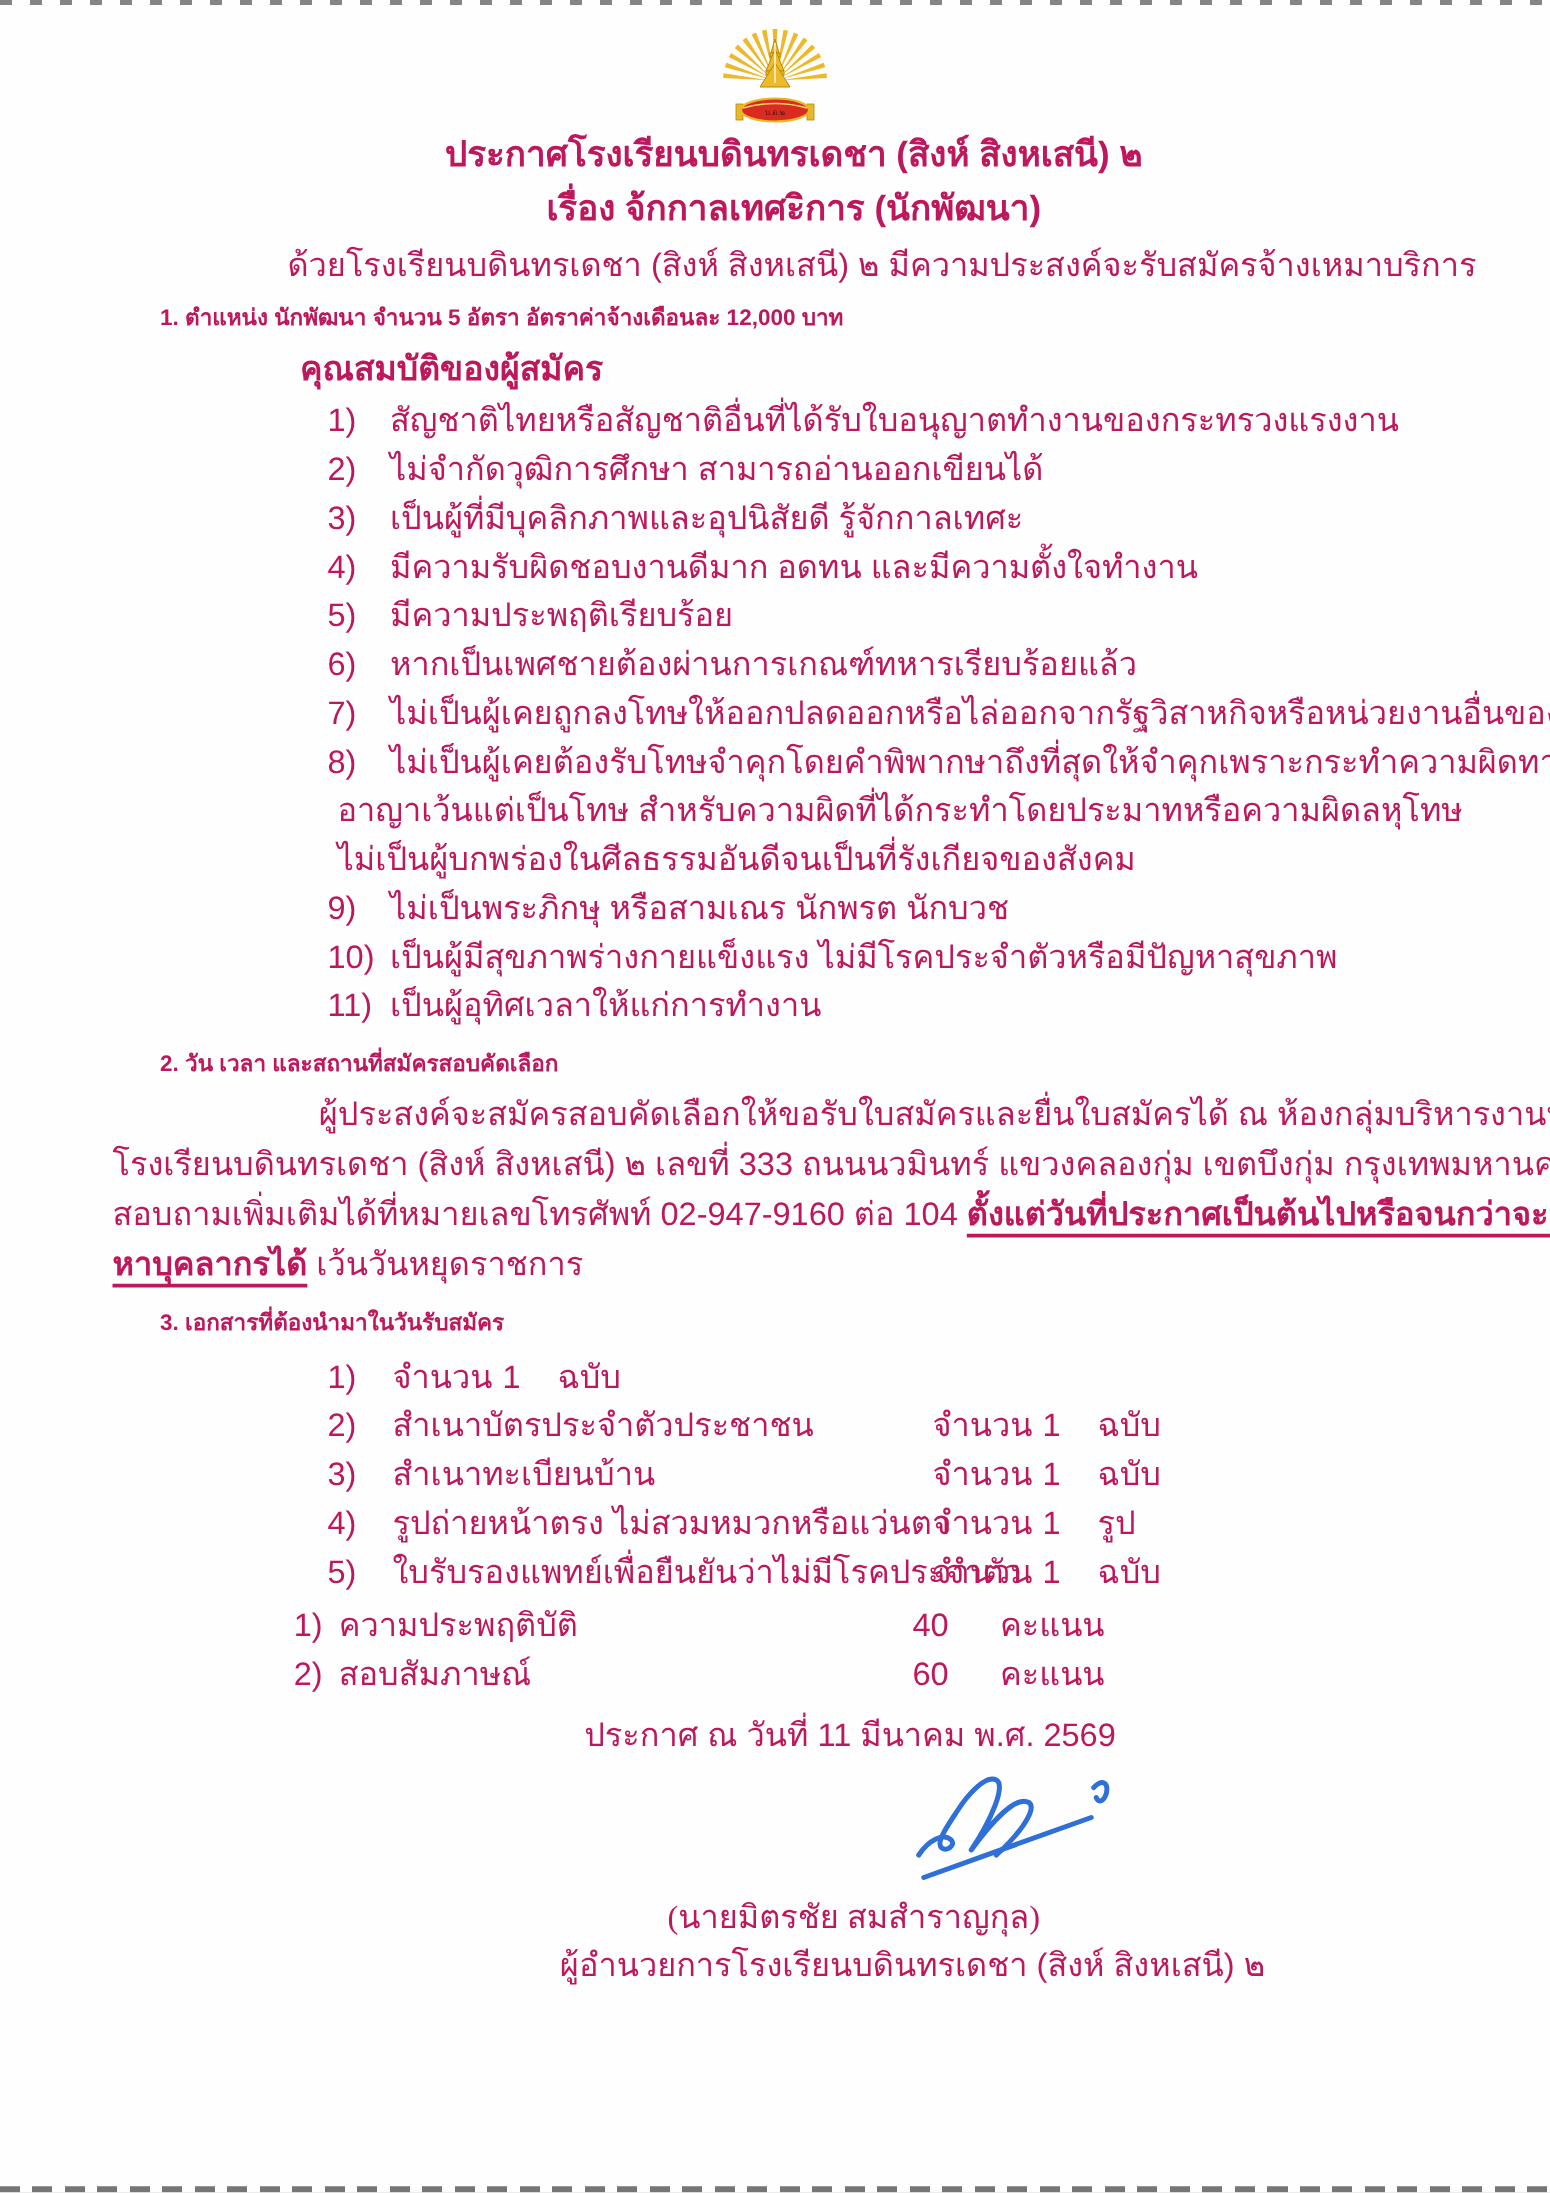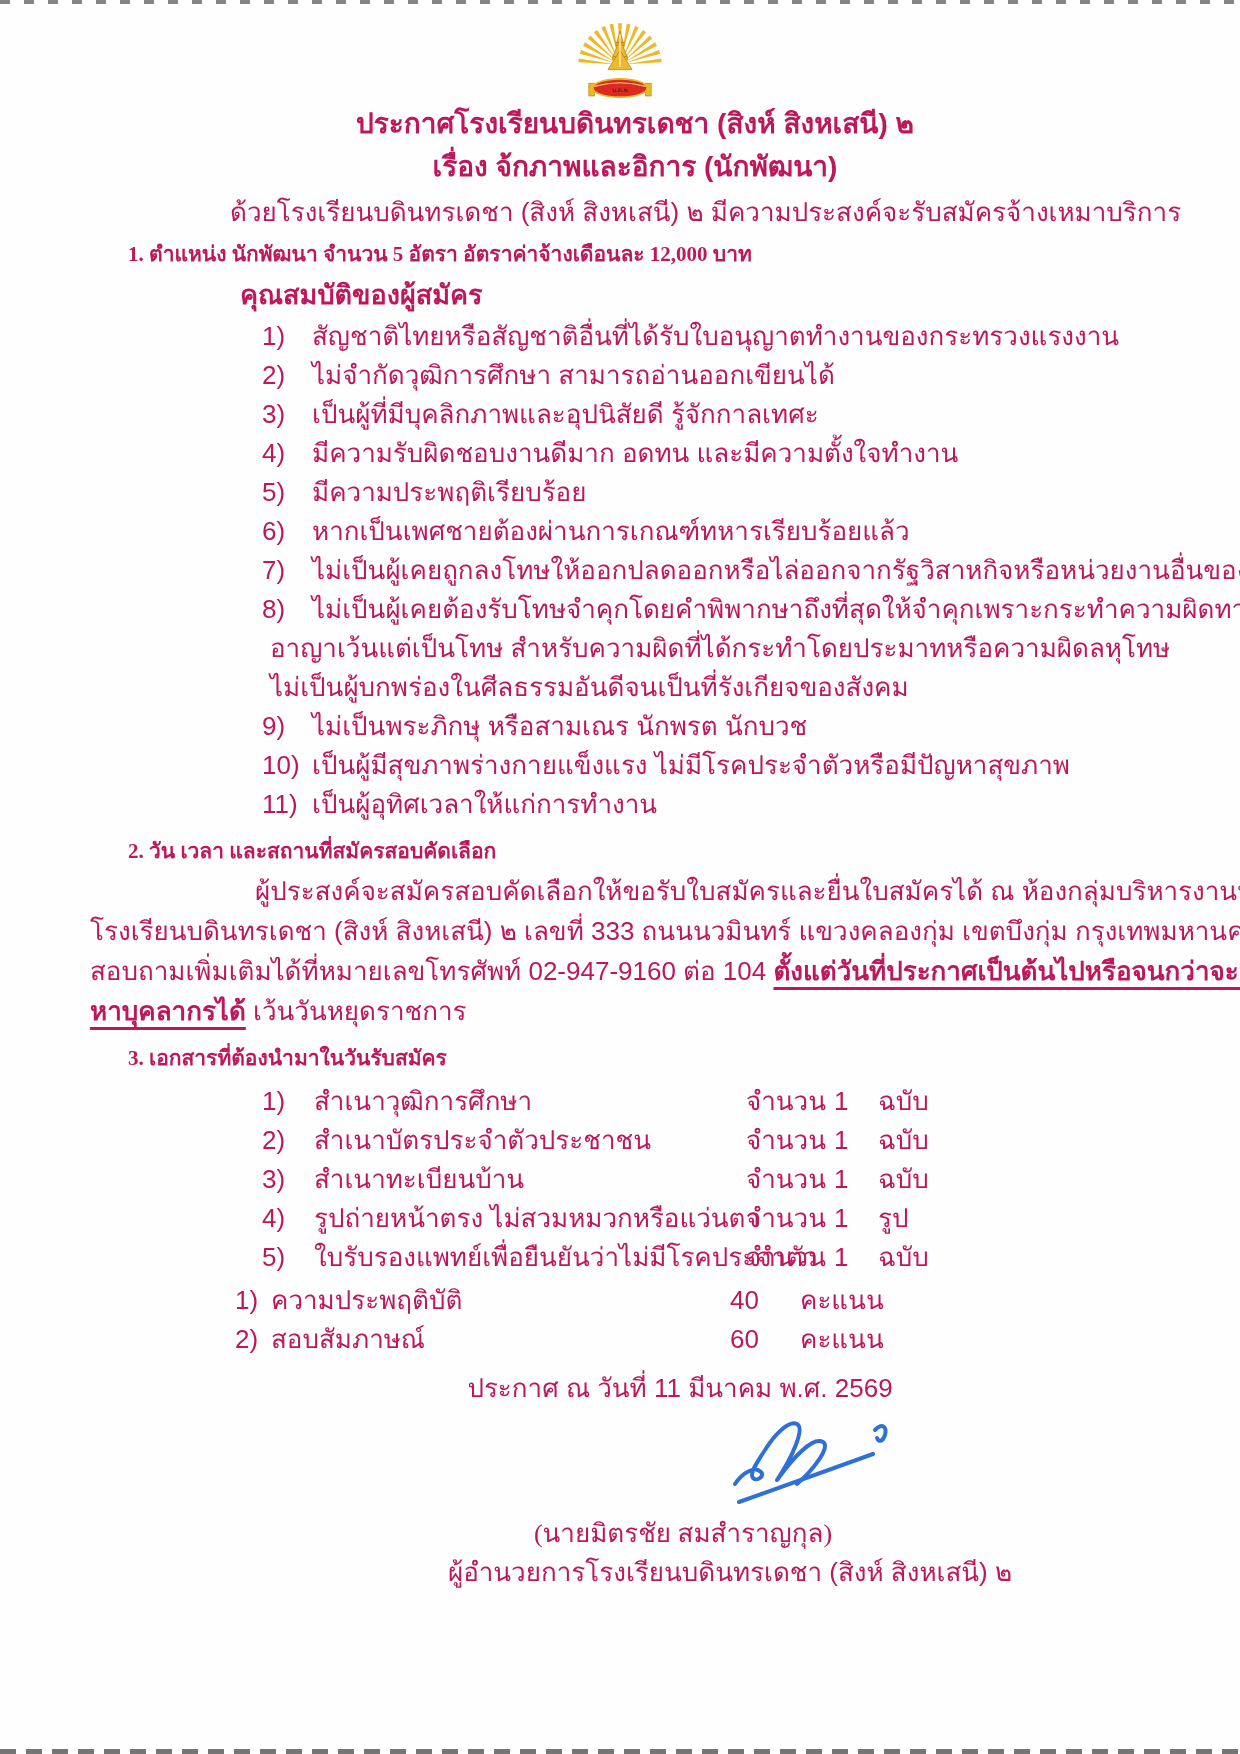--- a/index.html
+++ b/index.html
@@ -16,21 +16,21 @@
   .scan-edge-bottom{
     position:absolute;bottom:0;left:0;right:0;height:5px;opacity:.6;
     background:repeating-linear-gradient(90deg,#1a1a1a 0 16px,transparent 16px 26px);
   }
   .content{padding:0 60px 0 90px;position:relative;}
   .nowrap{white-space:nowrap;}
   .emblem-wrap{padding-top:10px;text-align:center;height:94px;}
   .title{text-align:center;font-weight:bold;font-size:28px;line-height:40px;}
   .title2{text-align:center;font-weight:bold;font-size:28px;line-height:40px;margin-top:3px;}
   .intro{margin-top:6px;text-indent:140px;}
-  .sec-heading{font-weight:bold;margin-left:38px;margin-top:3px;font-size:21px;font-family:Liberation Serif, serif;}
+  .sec-heading{font-weight:bold;margin-left:38px;margin-top:3px;font-size:18px;}
   .subheading{font-weight:bold;margin-left:150px;margin-top:2px;font-size:27px;}
   .q-list{margin-left:172px;margin-top:2px;}
   .q-row{display:flex;}
   .q-num{width:50px;flex:none;}
   .q-lines{flex:1;}
   .q-lines div{white-space:nowrap;}
   .q-lines div + div{margin-left:-42px;}
   .para .rich-line{line-height:40px;white-space:nowrap;}
   .para .rich-line.indent{text-indent:165px;}
   .seg-bu{font-weight:bold;text-decoration:underline;text-decoration-thickness:2.5px;text-underline-offset:7px;}
@@ -87,21 +87,21 @@
       <rect x="21" y="79" width="7" height="16" fill="#E9B826" stroke="#B8860B" stroke-width="0.8"></rect>
       <rect x="92" y="79" width="7" height="16" fill="#E9B826" stroke="#B8860B" stroke-width="0.8"></rect>
       <ellipse cx="60" cy="85" rx="34" ry="11.5" fill="#D92B21" stroke="#E9B826" stroke-width="2.2"></ellipse>
       <path d="M28 83 Q60 74 92 83" fill="none" stroke="#F5D46A" stroke-width="1.4"></path>
       <text x="60" y="90" font-size="8" fill="#4a1410" text-anchor="middle">บ.ด.๒</text>
     </svg>
   </div>
 
   <div class="content">
     <div class="title nowrap">ประกาศโรงเรียนบดินทรเดชา (สิงห์ สิงหเสนี) ๒</div>
-    <div class="title2 nowrap">เรื่อง  จ้กภาพและอิการ (นักพัฒนา)</div>
+    <div class="title2 nowrap">เรื่อง  จ้กกาลเทศะิการ (นักพัฒนา)</div>
 
     <div class="intro nowrap">ด้วยโรงเรียนบดินทรเดชา (สิงห์ สิงหเสนี) ๒ มีความประสงค์จะรับสมัครจ้างเหมาบริการ</div>
 
     <div class="sec-heading nowrap">1. ตำแหน่ง นักพัฒนา จำนวน 5  อัตรา อัตราค่าจ้างเดือนละ 12,000 บาท</div>
     <div class="subheading nowrap">คุณสมบัติของผู้สมัคร</div>
 
     <div class="q-list">
   <div class="q-row">
     <div class="q-num">1)</div>
     <div class="q-lines">
@@ -187,21 +187,20 @@
         <div class="rich-line indent"><span class="seg-n">ผู้ประสงค์จะสมัครสอบคัดเลือกให้ขอรับใบสมัครและยื่นใบสมัครได้ ณ ห้องกลุ่มบริหารงานบุคคล</span></div>
         <div class="rich-line"><span class="seg-n">โรงเรียนบดินทรเดชา (สิงห์ สิงหเสนี) ๒ เลขที่ 333 ถนนนวมินทร์ แขวงคลองกุ่ม เขตบึงกุ่ม กรุงเทพมหานคร หรือ</span></div>
         <div class="rich-line"><span class="seg-n">สอบถามเพิ่มเติมได้ที่หมายเลขโทรศัพท์ 02-947-9160 ต่อ 104 </span><span class="seg-bu">ตั้งแต่วันที่ประกาศเป็นต้นไปหรือจนกว่าจะสรร</span></div>
         <div class="rich-line"><span class="seg-bu">หาบุคลากรได้</span><span class="seg-n"> เว้นวันหยุดราชการ</span></div>
       </div>
 
     <div class="sec-heading nowrap" style="margin-top:8px;">3. เอกสารที่ต้องนำมาในวันรับสมัคร</div>
     <div class="d-list">
   <div class="d-row">
     <div class="d-num">1)</div>
-    <div class="d-text">สำเนาวุฒิการศึกษา</div>
     <div class="d-qlabel">จำนวน</div>
     <div class="d-qval">1</div>
     <div class="d-qunit">ฉบับ</div>
   </div>
 
   <div class="d-row">
     <div class="d-num">2)</div>
     <div class="d-text">สำเนาบัตรประจำตัวประชาชน</div>
     <div class="d-qlabel">จำนวน</div>
     <div class="d-qval">1</div>

